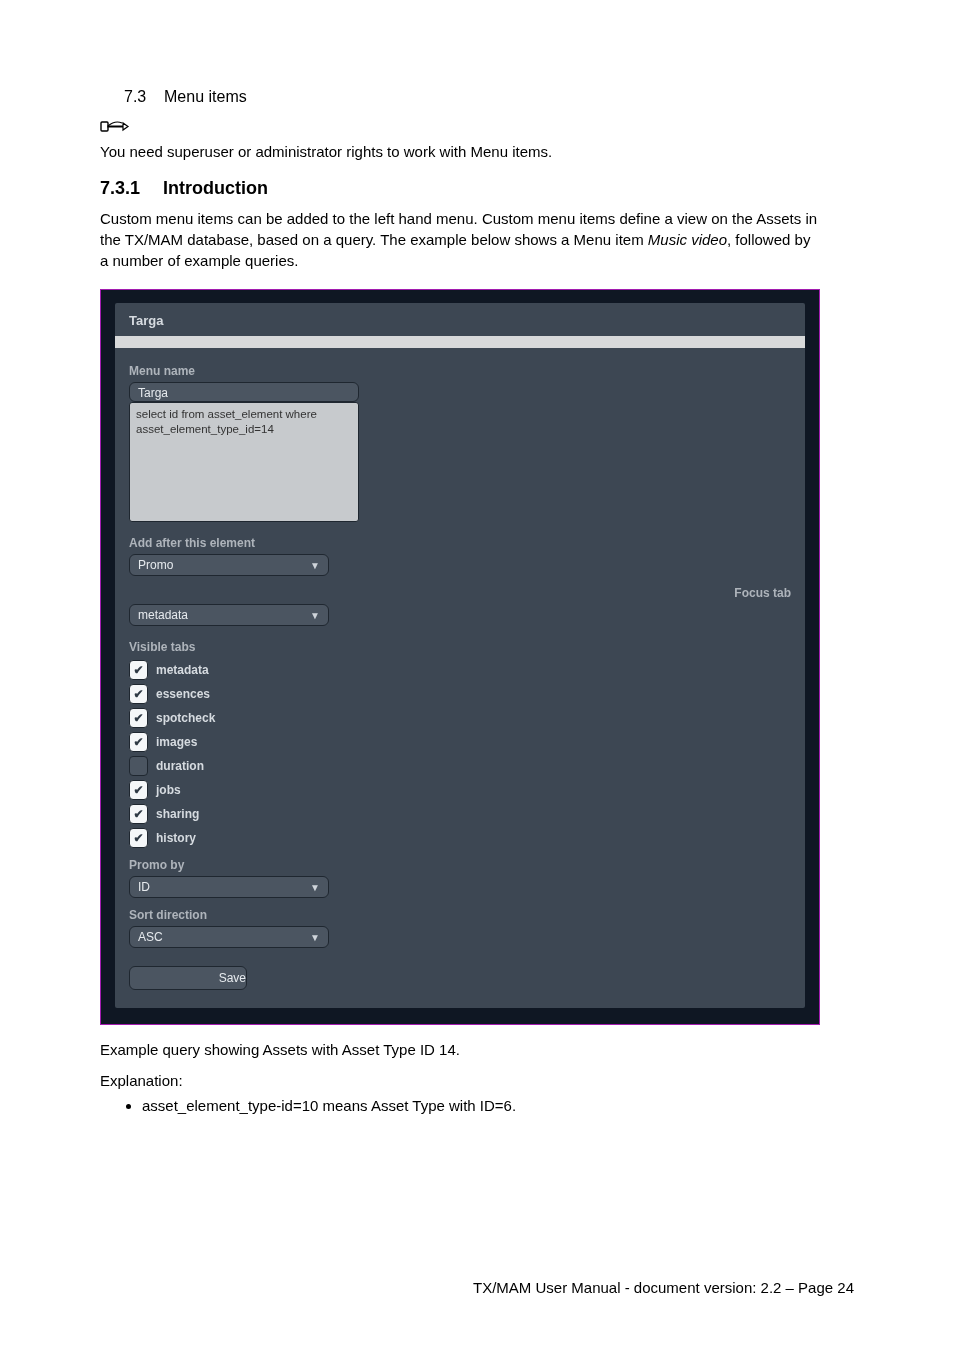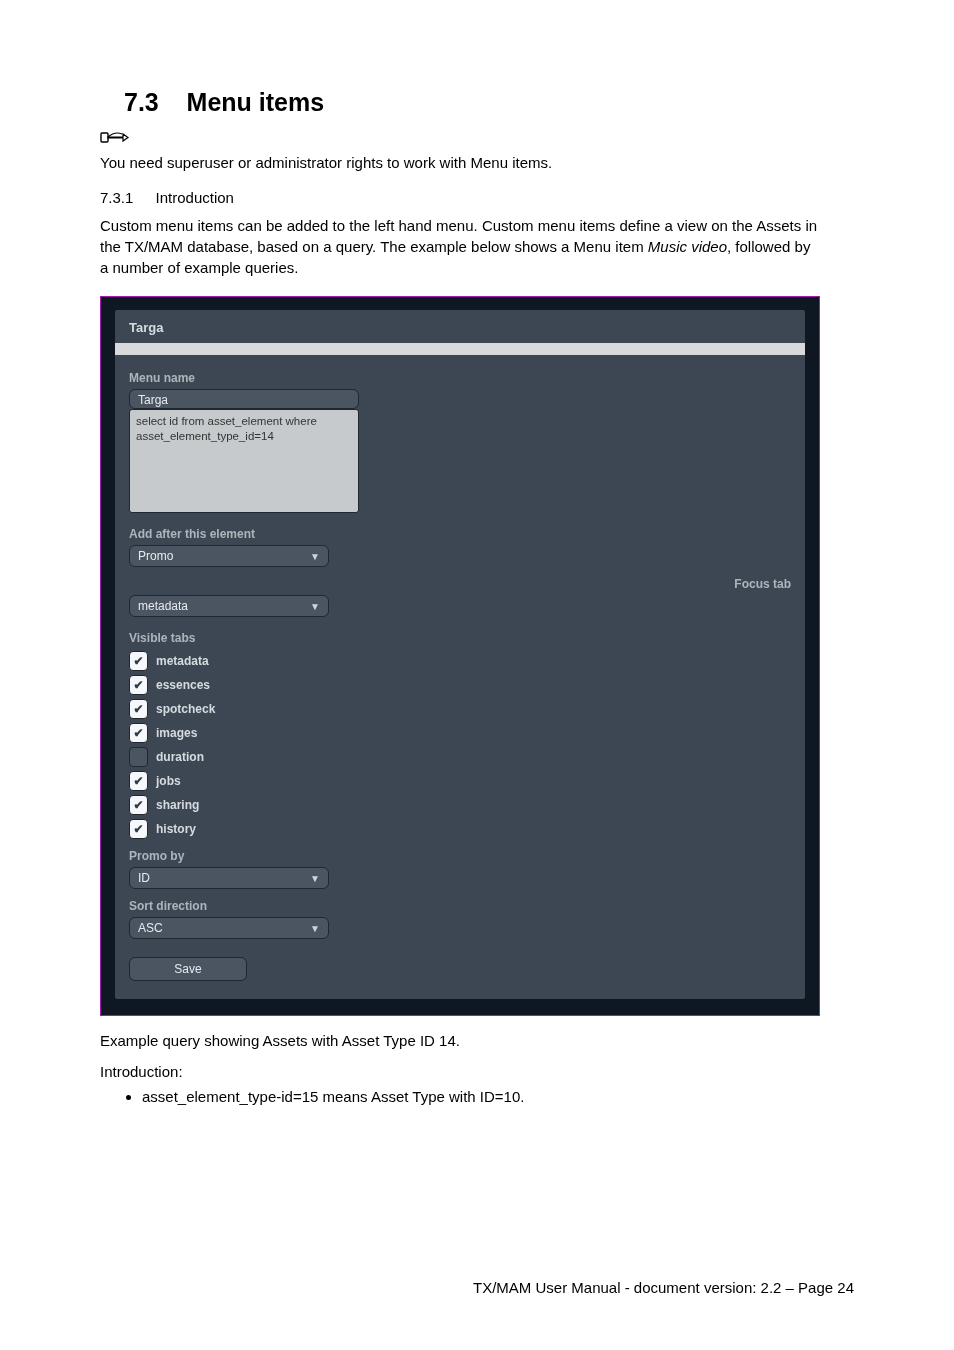--- a/index.html
+++ b/index.html
@@ -15,39 +15,39 @@
     height: 1350px;
     position: relative;
     box-sizing: border-box;
     padding: 88px 100px 0 100px;
   }
   .content {
     width: 720px;
   }
   h2.section {
     margin: 0 0 10px 24px;
-    font-size: 25px;
-    font-weight: bold;
+    font-size: 16px;
+    font-weight: normal;
   }
   .hand-row {
     margin: 6px 0 2px 0;
   }
   .hand-icon {
     display: inline-block;
     vertical-align: middle;
   }
   .note-line {
     margin: 0 0 16px 0;
     font-size: 15px;
     line-height: 1.35;
   }
   h3.sub {
     margin: 0 0 10px 0;
-    font-size: 15px;
-    font-weight: normal;
+    font-size: 18px;
+    font-weight: bold;
   }
   h3.sub .subnum { display:inline-block; margin-right: 18px; }
   p.body {
     margin: 0 0 18px 0;
     font-size: 15px;
     line-height: 1.38;
   }
   p.body .ital { font-style: italic; }
 
   
@@ -99,21 +99,21 @@
     height: 20px;
     line-height: 14px;
   }
   .tarea {
     box-sizing: border-box;
     background: #c7cacd;
     color: #333;
     border: 1px solid #1f2730;
     border-radius: 3px;
     width: 230px;
-    height: 104px;
+    height: 120px;
     padding: 4px 6px;
     font-family: Arial, Helvetica, sans-serif;
     font-size: 11.5px;
     line-height: 1.25;
     white-space: pre-wrap;
   }
   .selectish {
     box-sizing: border-box;
     background: #4b5561;
     border: 1px solid #1f2730;
@@ -158,21 +158,21 @@
   }
   .save-btn {
     box-sizing: border-box;
     background: #4b5561;
     border: 1px solid #1f2730;
     border-radius: 6px;
     padding: 4px 0;
     color: #e6eaee;
     font-size: 12px;
     width: 118px;
-    text-align: center;
+    text-align: right;
     margin-top: 18px;
   }
   .vt-block { margin-top: 6px; }
 
   .caption {
     margin: 16px 0 10px 0;
     font-size: 15px;
   }
   .codebox {
     border: 1px solid #888;
@@ -303,22 +303,22 @@
 
           <div class="save-btn">Save</div>
 
         </div>
       </div>
     </div>
 
     <p class="caption">Example query showing Assets with Asset Type ID 14.</p>
 
 
-    <p class="explan">Introduction:</p>
+    <p class="explan">Explanation:</p>
 
     <ul class="bullets">
-      <li>asset_element_type-id=15 means Asset Type with ID=10.</li>
+      <li>asset_element_type-id=10 means Asset Type with ID=6.</li>
     </ul>
 
   </div>
 
   <div class="footer">TX/MAM User Manual - document version: 2.2 – Page 24</div>
 </div>
 
 </body></html>

